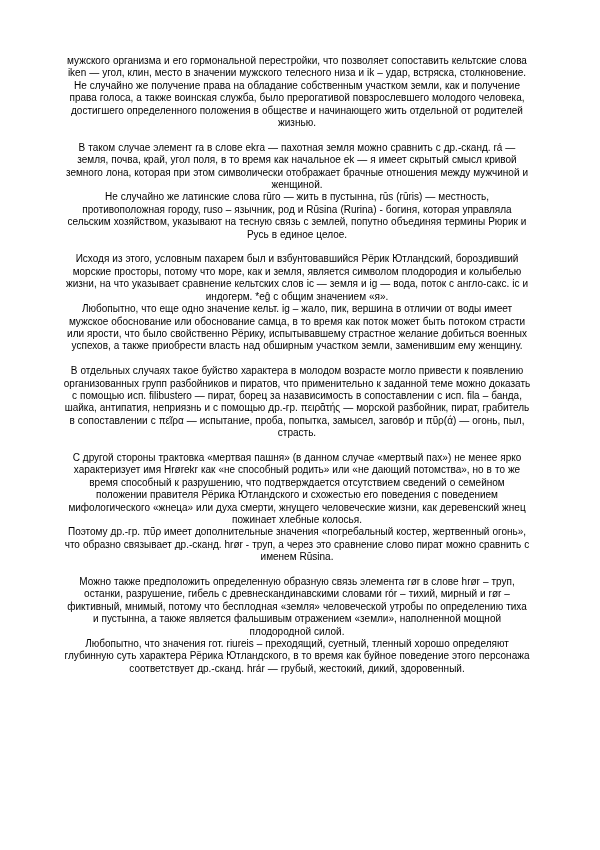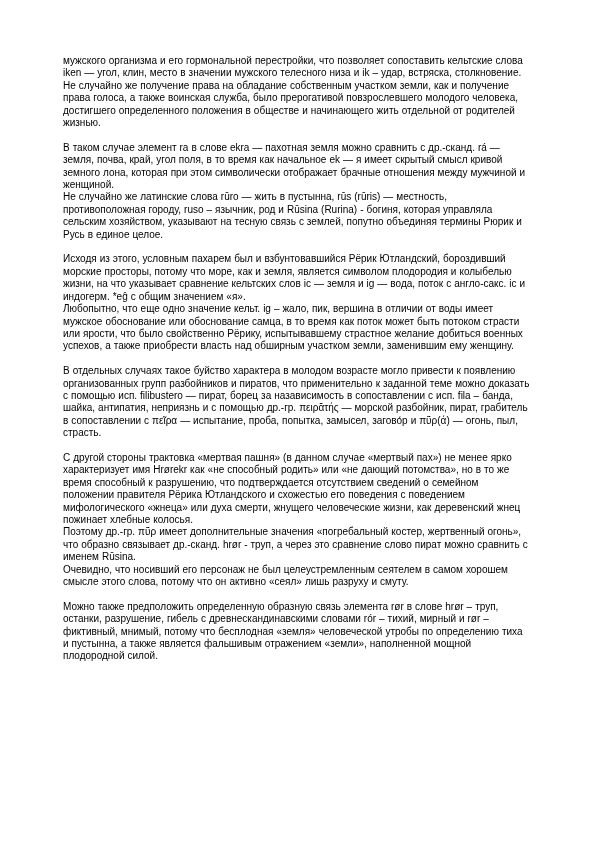--- a/index.html
+++ b/index.html
@@ -12,21 +12,21 @@
     width: 600px;
     height: 850px;
     box-sizing: border-box;
     background: #ffffff;
     padding: 55px 69px 40px 63px;
     overflow: hidden;
     font-family: "Liberation Sans", "DejaVu Sans", sans-serif;
     font-size: 10px;
     line-height: 12.4px;
     color: #000000;
-    text-align: left;
+    text-align: center;
   }
   .block {
     margin: 0 0 12.4px 0;
   }
   .block p {
     margin: 0;
     padding: 0;
     word-spacing: 0.2px;
   }
 </style>
@@ -50,20 +50,20 @@
     <p>Любопытно, что еще одно значение кельт. ig – жало, пик, вершина в отличии от воды имеет мужское обоснование или обоснование самца, в то время как поток может быть потоком страсти или ярости, что было свойственно Рёрику, испытывавшему страстное желание добиться военных успехов, а также приобрести власть над обширным участком земли, заменившим ему женщину.</p>
   </div>
 
   <div class="block">
     <p>В отдельных случаях такое буйство характера в молодом возрасте могло привести к появлению организованных групп разбойников и пиратов, что применительно к заданной теме можно доказать с помощью исп. filibustero — пират, борец за назависимость в сопоставлении с исп. fila – банда, шайка, антипатия, неприязнь и с помощью др.-гр. πειρᾰτής — морской разбойник, пират, грабитель в сопоставлении с πεῖρα — испытание, проба, попытка, замысел, загово́р и πῦρ(ά) — огонь, пыл, страсть.</p>
   </div>
 
   <div class="block">
     <p>С другой стороны трактовка «мертвая пашня» (в данном случае «мертвый пах») не менее ярко характеризует имя Hrørekr как «не способный родить» или «не дающий потомства», но в то же время способный к разрушению, что подтверждается отсутствием сведений о семейном положении правителя Рёрика Ютландского и схожестью его поведения с поведением мифологического «жнеца» или духа смерти, жнущего человеческие жизни, как деревенский жнец пожинает хлебные колосья.</p>
     <p>Поэтому др.-гр. πῦρ имеет дополнительные значения «погребальный костер, жертвенный огонь», что образно связывает др.-сканд. hrør - труп, а через это сравнение слово пират можно сравнить с именем Rūsina.</p>
-    <p>Очевидно, что носивший его персонаж не был целеустремленным сеятелем в самом хорошем смысле этого слова, потому что он активно «сеял» лишь разруху и смуту.</p>
   </div>
 
   <div class="block">
     <p>Можно также предположить определенную образную связь элемента rør в слове hrør – труп, останки, разрушение, гибель с древнескандинавскими словами rór – тихий, мирный и rør – фиктивный, мнимый, потому что бесплодная «земля» человеческой утробы по определению тиха и пустынна, а также является фальшивым отражением «земли», наполненной мощной плодородной силой.</p>
+    <p>Любопытно, что значения гот. riureis – преходящий, суетный, тленный хорошо определяют глубинную суть характера Рёрика Ютландского, в то время как буйное поведение этого персонажа соответствует др.-сканд. hrár — грубый, жестокий, дикий, здоровенный.</p>
   </div>
 
 </div>
 
 </body></html>

